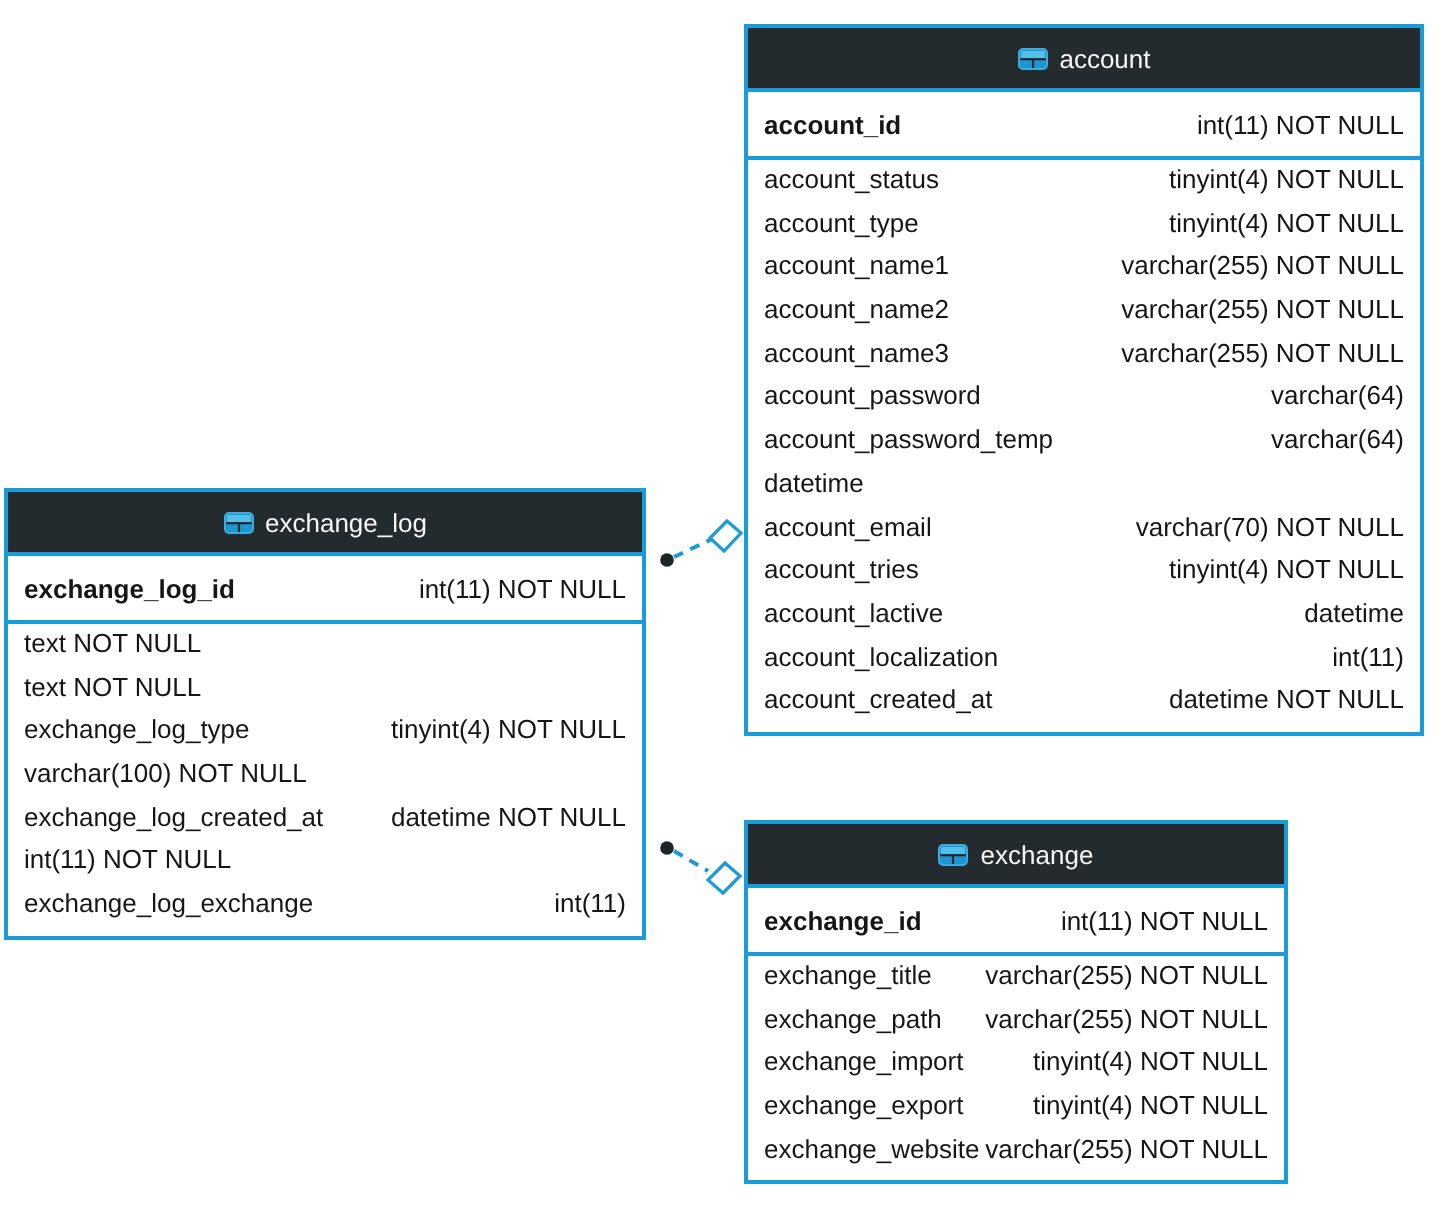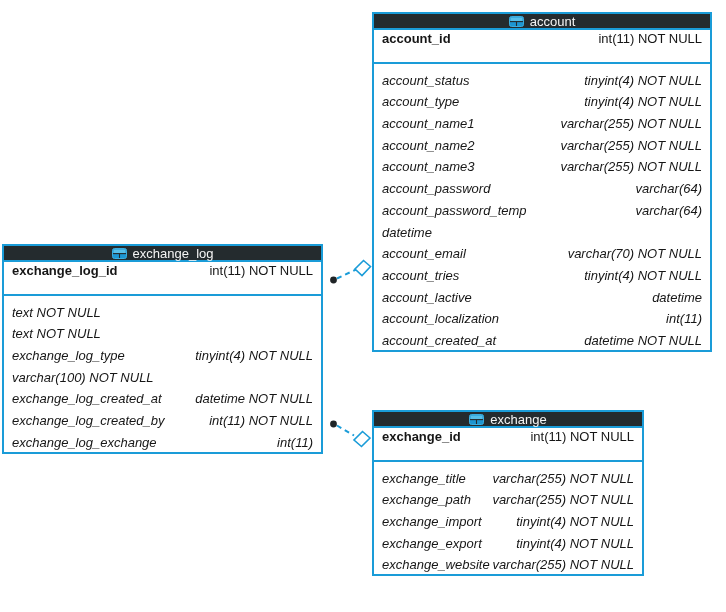--- a/index.html
+++ b/index.html
@@ -21,47 +21,46 @@
   .table-node{
     position:absolute;
     background:#ffffff;
     border:2px solid var(--accent);
   }
   #table-account     { left:372px; top:12px;  width:340px; }
   #table-exchange-log{ left:2px;  top:244px; width:321px; }
   #table-exchange    { left:372px; top:410px; width:272px; }
 
   .table-header{
-    height:16px;
+    height:32px;
     background:var(--header-bg);
     border-bottom:2px solid var(--accent);
     display:flex; align-items:center; justify-content:center;
     gap:6px;
     color:var(--header-text);
     font-size:13px;
   }
   .table-icon{ display:inline-flex; width:15px; height:11px; }
 
   .pk-row{
     height:25px;
-    display:flex; align-items:flex-end; justify-content:space-between;
+    display:flex; align-items:center; justify-content:space-between;
     padding:16px 8px;
     border-bottom:2px solid var(--accent);
     font-size:13px; color:var(--row-text);
   }
   .pk-row .fname{ font-weight:bold; }
 
   .trows{ padding:2px 0 2px; }
   .trow{
     height:21.7px;
-    display:flex; align-items:flex-end; justify-content:space-between;
+    display:flex; align-items:flex-start; justify-content:space-between;
     padding:0 8px;
     font-size:13px; color:var(--row-text);
     white-space:nowrap;
-    font-style:italic;
   }
   .fname{ text-align:left; }
   .ftype{ text-align:right; }
 
   .rel-overlay{ position:absolute; inset:0; pointer-events:none; }
   .rel-line{ stroke:var(--accent); stroke-width:2; fill:none; stroke-dasharray:5 4; }
   .rel-dot{ fill:var(--connector-dot); }
   .rel-diamond{ fill:#ffffff; stroke:var(--accent); stroke-width:1.6; }
 </style>
 </head>
@@ -97,21 +96,20 @@
           <span class="ftype">tinyint(4) NOT NULL</span>
         </div>
         <div class="trow">
           <span class="ftype">varchar(100) NOT NULL</span>
         </div>
         <div class="trow">
           <span class="fname">exchange_log_created_at</span>
           <span class="ftype">datetime NOT NULL</span>
         </div>
         <div class="trow">
-          <span class="fname">exchange_log_created_by</span>
           <span class="ftype">int(11) NOT NULL</span>
         </div>
         <div class="trow">
           <span class="fname">exchange_log_exchange</span>
           <span class="ftype">int(11)</span>
         </div>
       </div>
   </div>
 
   <div class="table-node" id="table-account">

